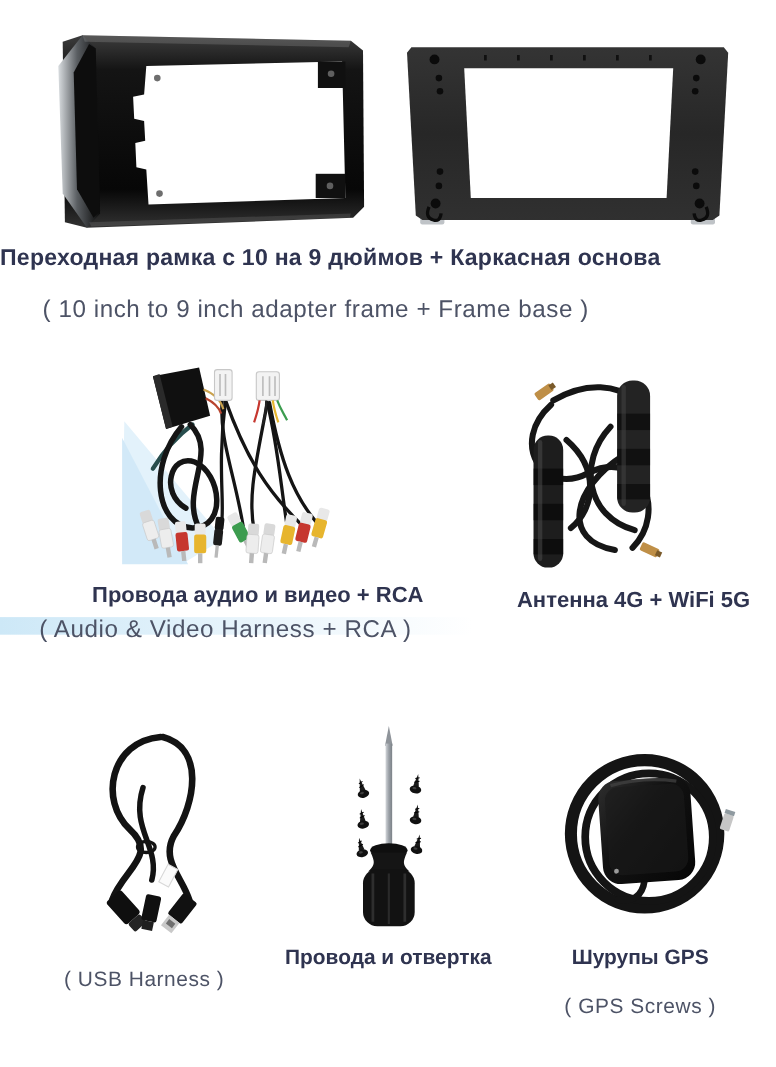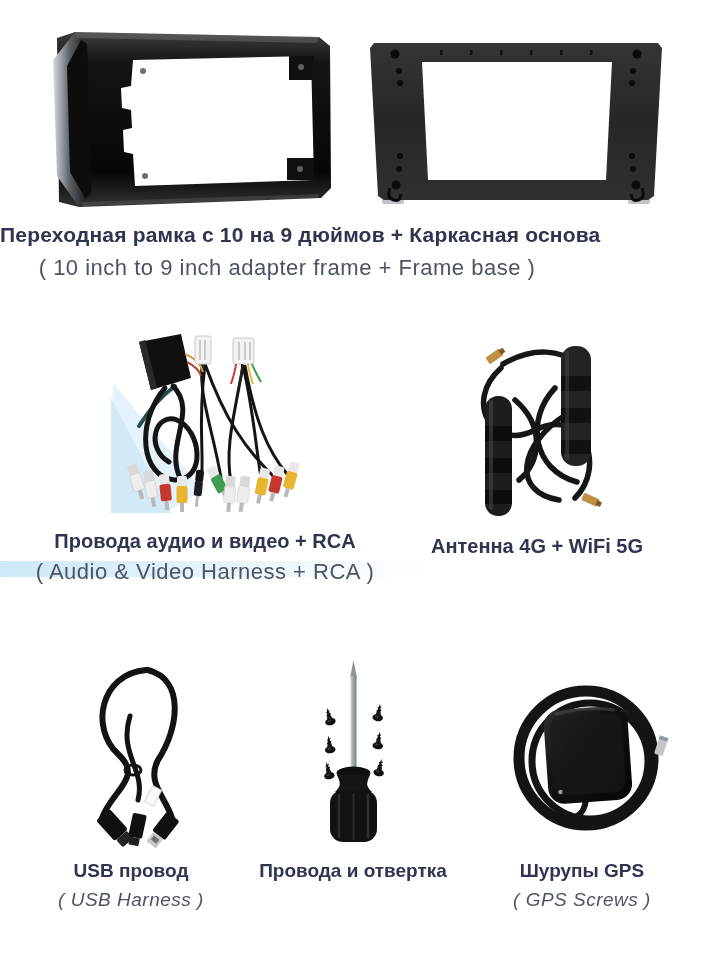--- a/index.html
+++ b/index.html
@@ -7,25 +7,25 @@
     position:relative;width:705px;height:970px;overflow:hidden;
     background:var(--background,#ffffff);
     font-family:"Liberation Sans", sans-serif;
   }
   .product{position:absolute;margin:0;padding:0;}
   .product svg{display:block;width:100%;height:100%;}
   .caption{position:absolute;text-align:center;white-space:nowrap;}
   .caption .ru{font-weight:700;color:var(--ru-text,#2f3450);}
   .caption .en{font-weight:400;color:var(--en-text,#4d5366);letter-spacing:.5px;}
   .cap-main .ru{font-size:21px;line-height:28px;letter-spacing:.2px;}
-  .cap-main .en{font-size:22px;line-height:32px;margin-top:3px;}
-  .cap-sub .ru{font-size:20px;line-height:25px;}
+  .cap-main .en{font-size:22px;line-height:32px;margin-top:16px;}
+  .cap-sub .ru{font-size:20px;line-height:25px;text-align:right;}
   .cap-sub .en{font-size:22px;line-height:27px;margin-top:4px;}
   .cap-bot .ru{font-size:19px;line-height:25px;}
-  .cap-bot .en{font-size:19px;line-height:26px;margin-top:4px;font-style:italic;}
+  .cap-bot .en{font-size:19px;line-height:26px;margin-top:20px;}
   .wm-band{
     position:absolute;left:0;top:561px;width:430px;height:16px;
     background:linear-gradient(to right,var(--watermark-blue,#cde8f7) 0%,rgba(214,236,249,.65) 45%,rgba(226,243,252,0) 100%);
   }
 </style>
 </head>
 <body>
 
 <div class="sheet">
 
@@ -365,21 +365,20 @@
       <g transform="rotate(-4 88 98)">
         <rect x="46" y="50" width="84" height="94" rx="16" fill="url(#gpsPuck)"></rect>
         <path d="M58 54 Q88 48 118 54" fill="none" stroke="#444444" stroke-width="3" opacity="0.7"></path>
         <rect x="52" y="56" width="72" height="80" rx="12" fill="#1b1b1b" opacity="0.6"></rect>
         <circle cx="58" cy="132" r="2.2" fill="#9a9a9a"></circle>
       </g>
     </svg>
   </figure>
 
   <div class="caption cap-bot" style="left:31px;top:858px;width:200px">
-    <div class="ru">USB провод</div>
     <div class="en">( USB Harness )</div>
   </div>
 
   <div class="caption cap-bot" style="left:238px;top:858px;width:230px">
     <div class="ru">Провода и отвертка</div>
   </div>
 
   <div class="caption cap-bot" style="left:482px;top:858px;width:200px">
     <div class="ru">Шурупы GPS</div>
     <div class="en">( GPS Screws )</div>

